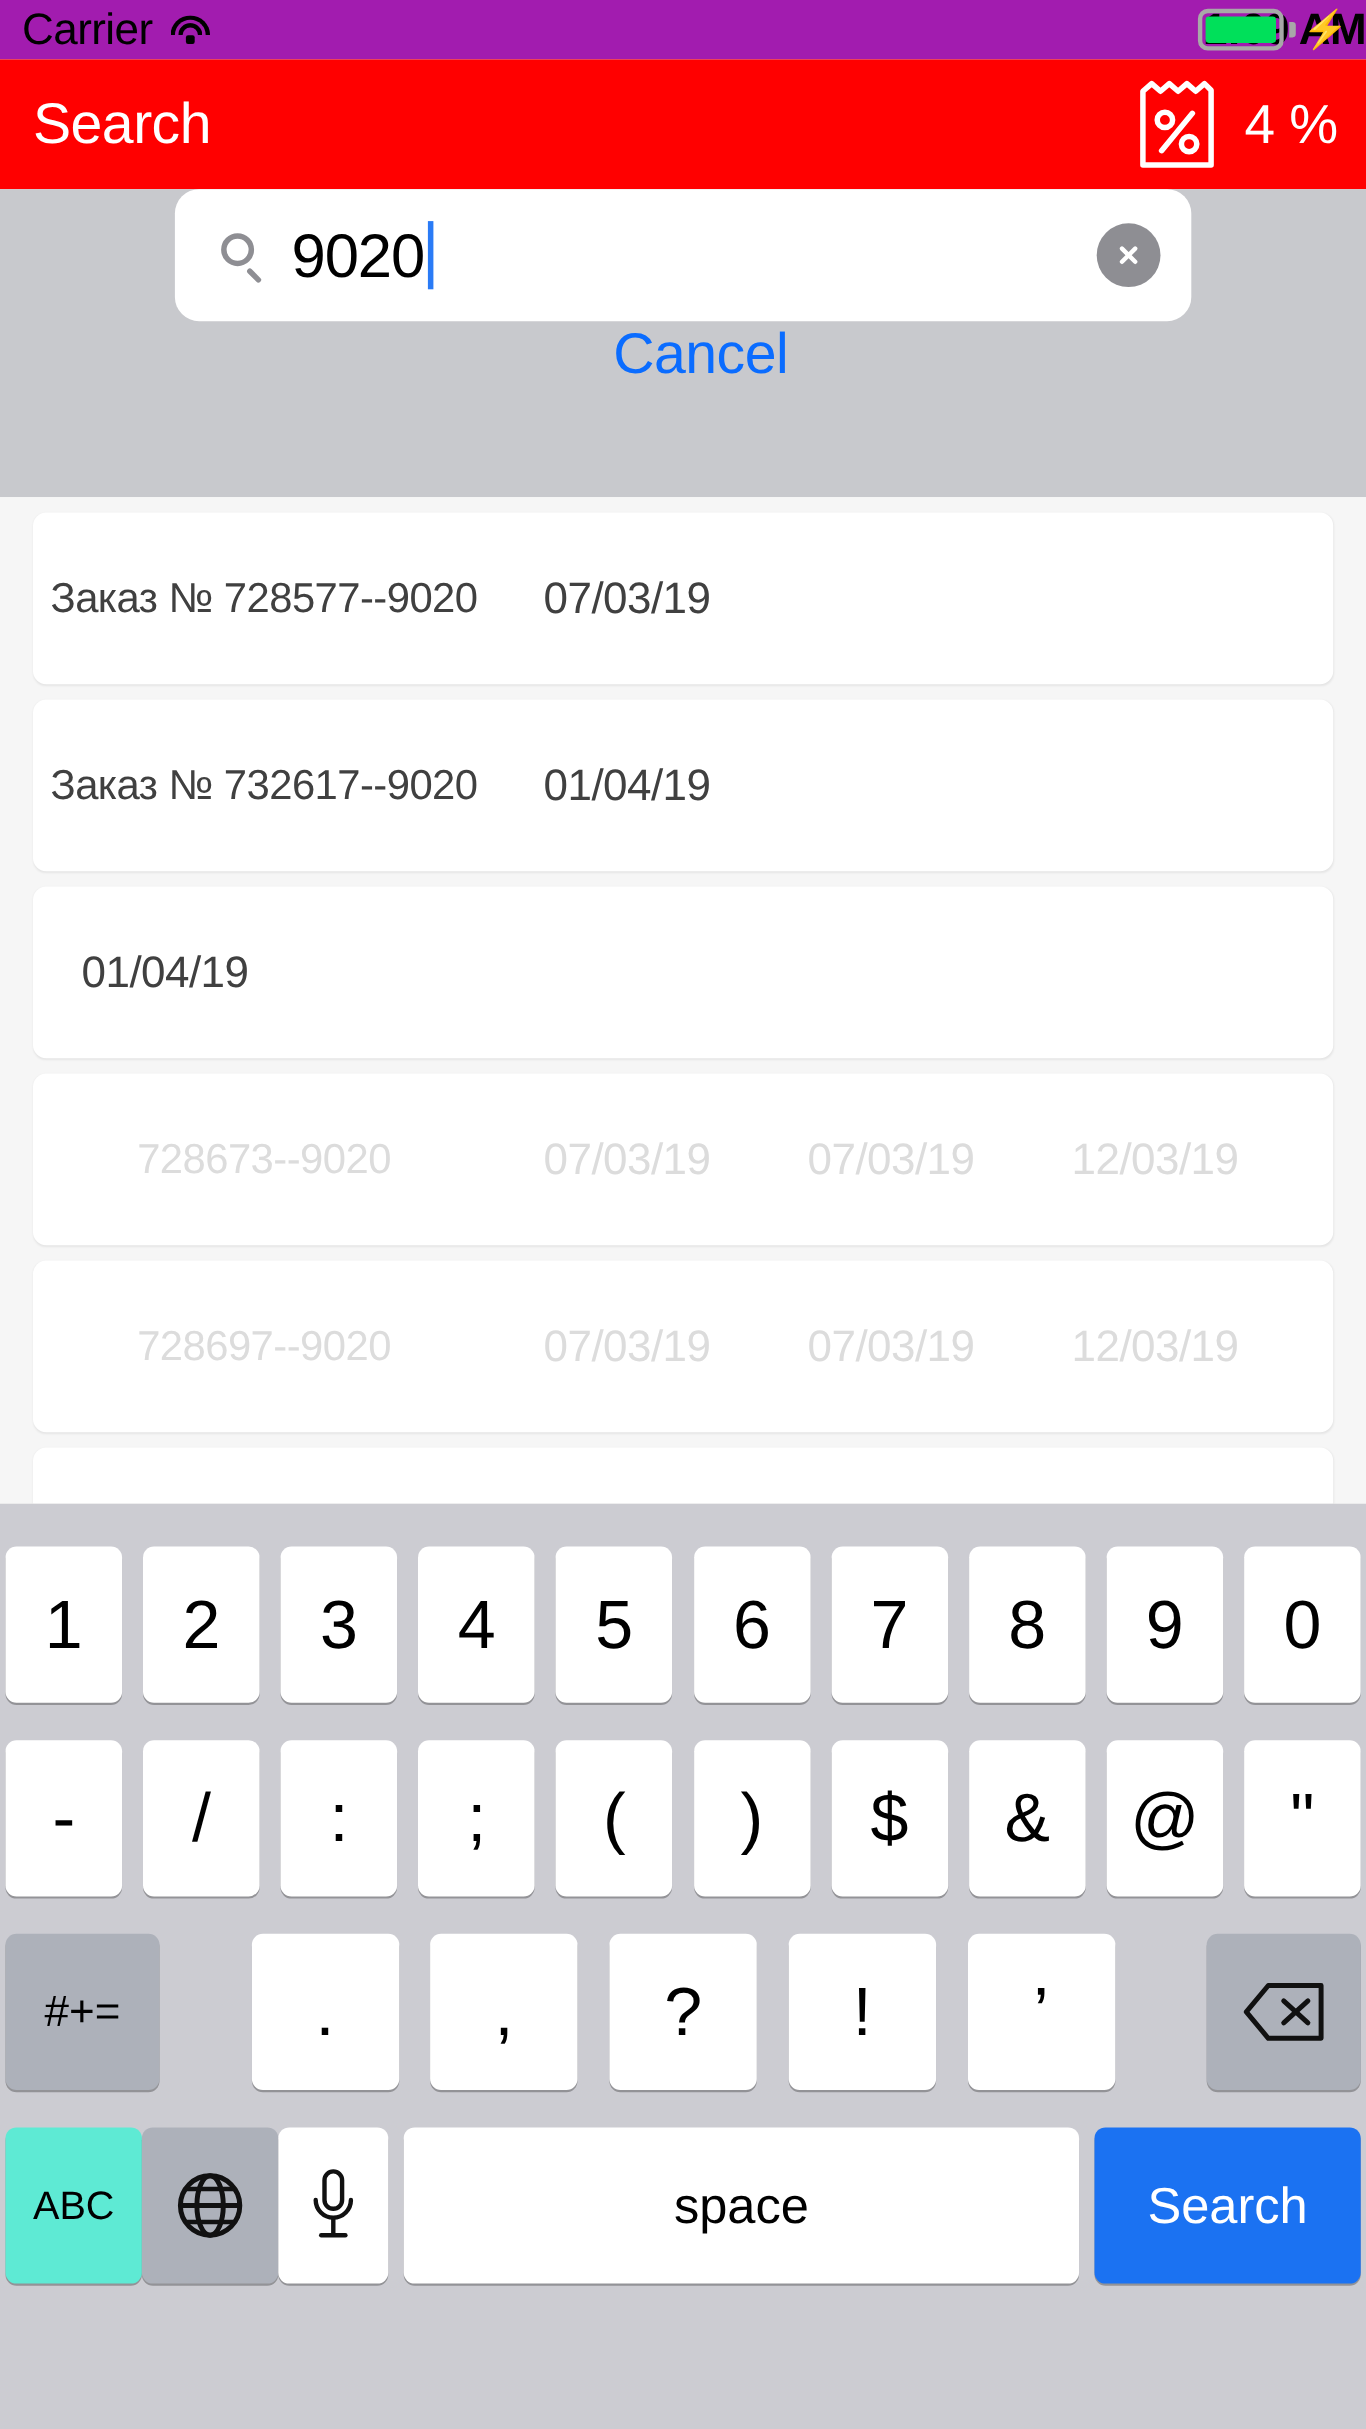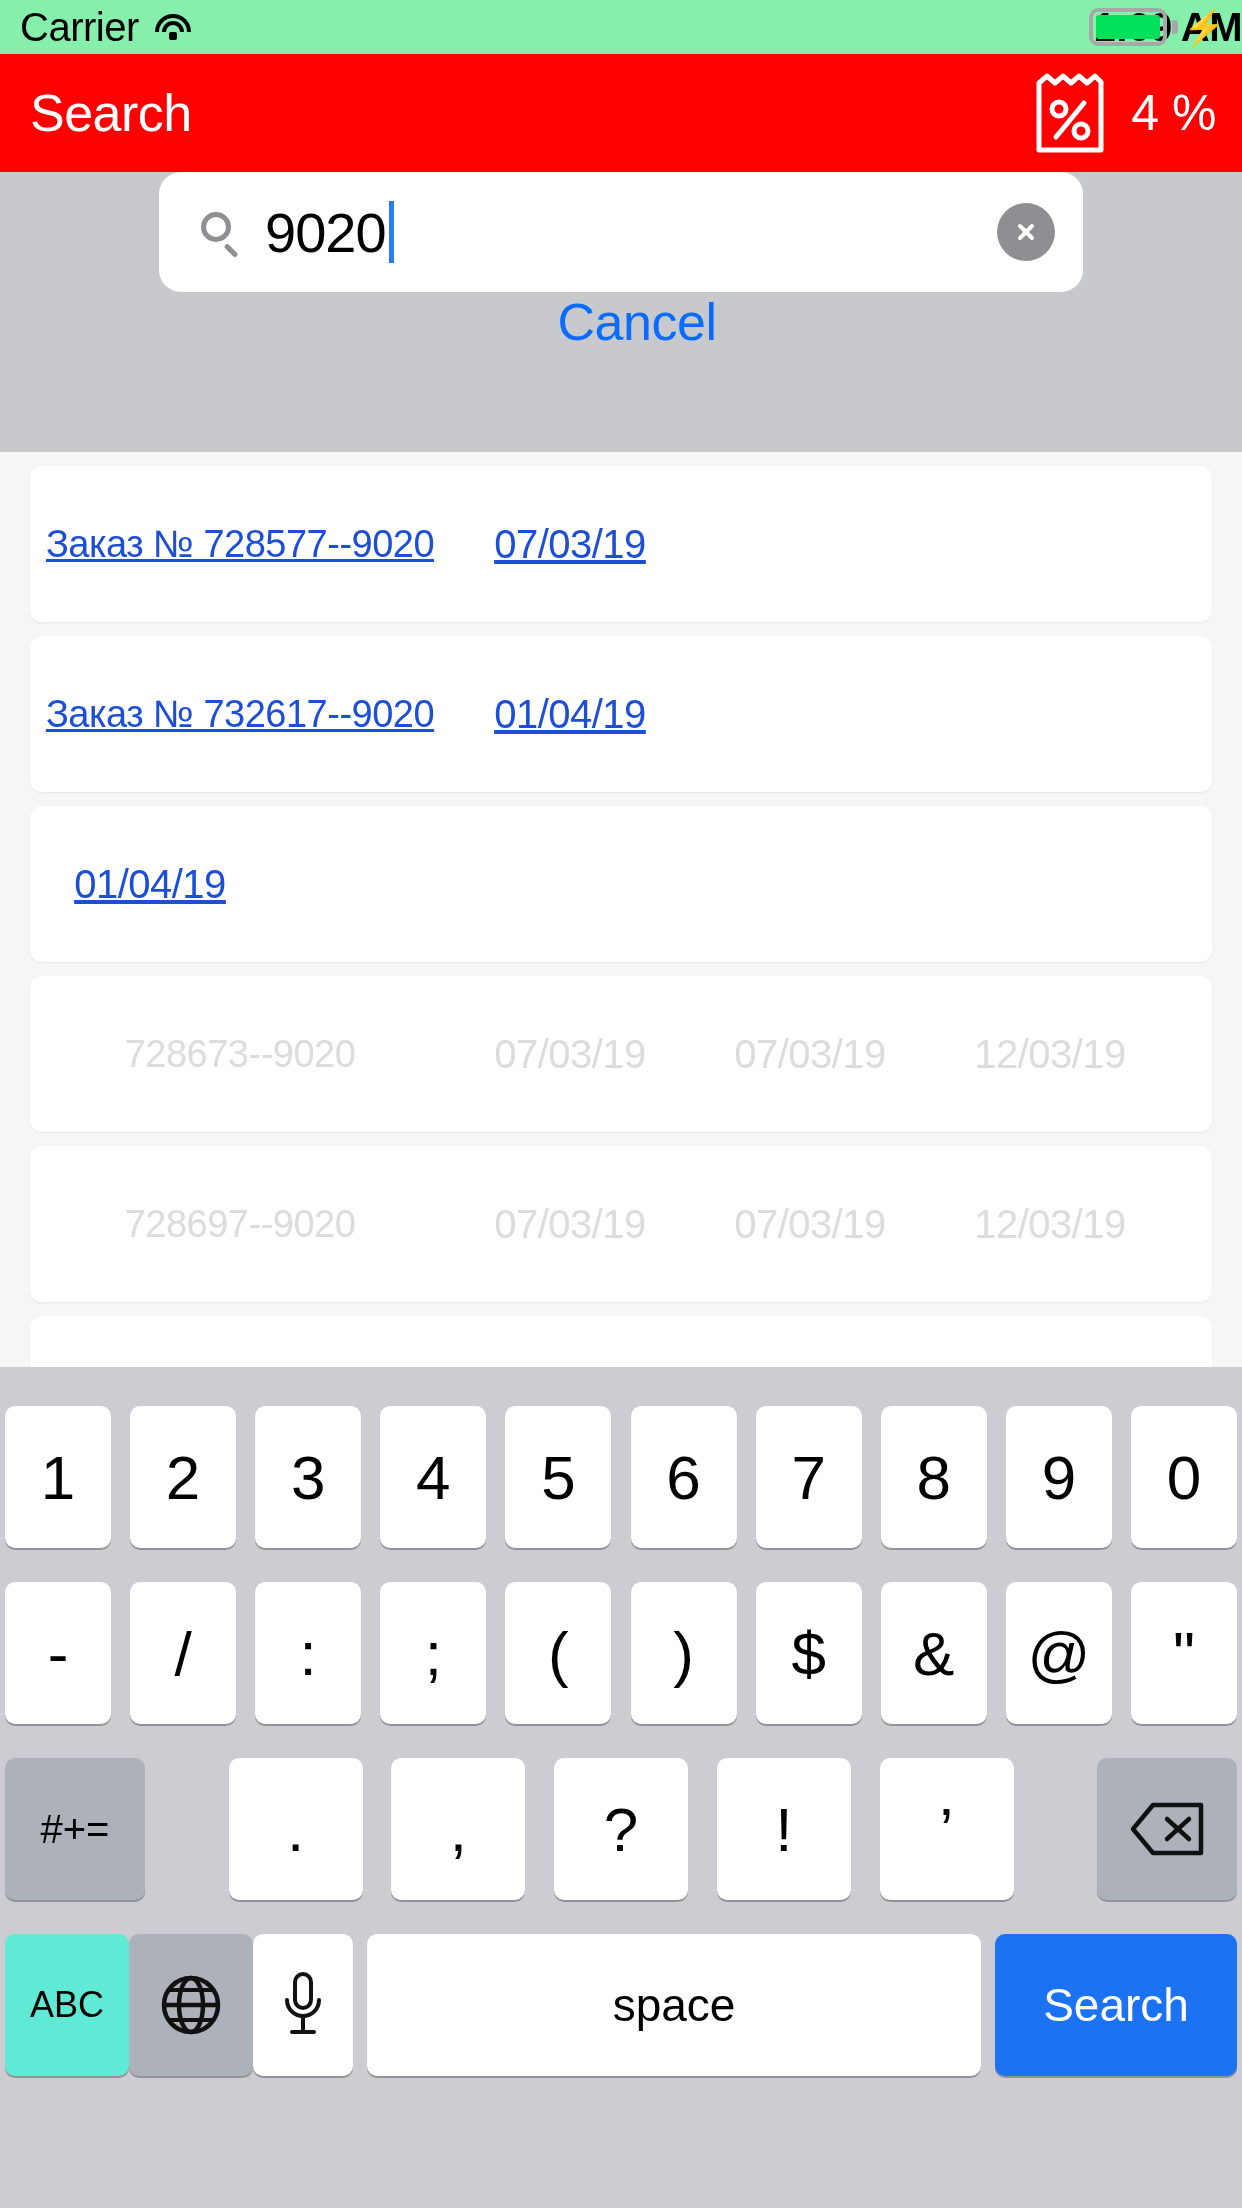--- a/index.html
+++ b/index.html
@@ -7,21 +7,21 @@
     width: 1242px; height: 2208px;
     font-family: "Liberation Sans", sans-serif;
     background: #ffffff;
     overflow: hidden;
   }
   .phone { position: relative; width: 1242px; height: 2208px; background: #ffffff; }
 
   
   .statusbar {
     position: absolute; top: 0; left: 0; width: 1242px; height: 54px;
-    background: #86efac; color: #000000;
+    background: #a21caf; color: #000000;
     display: flex; align-items: center;
   }
   .sb-left { position: absolute; left: 20px; display: flex; align-items: center; gap: 14px; }
   .sb-carrier { font-size: 40px; letter-spacing: -0.5px; }
   .wifi { position: relative; width: 40px; height: 30px; }
   .wifi i {
     position: absolute; left: 50%; bottom: 2px; transform: translateX(-50%);
     border: 4px solid #000; border-bottom: none; border-radius: 50% 50% 0 0 / 100% 100% 0 0;
     background: transparent;
   }
@@ -104,21 +104,21 @@
     height: 156px; display: flex; align-items: center;
   }
   .card.first { margin-top: 14px; }
   .card .num {
     width: 420px; text-align: center; font-size: 38px; line-height: 50px;
     letter-spacing: -0.5px;
   }
   .card .d {
     width: 240px; text-align: center; font-size: 40px; letter-spacing: -0.5px;
   }
-  .card.order .num, .card.order .d { color: #1d4ed8; text-decoration: underline; }
+  .card.order .num, .card.order .d { color: #404040; }
   .card.faded .num { width: 420px; }
   .card.faded .num, .card.faded .d { color: #dcdcdc; }
   .card.blank { height: 100px; }
 
   
   .keyboard {
     position: absolute; bottom: 0; left: 0; width: 1242px; height: 841px;
     background: #ccccd2;
     padding-top: 22px;
   }

